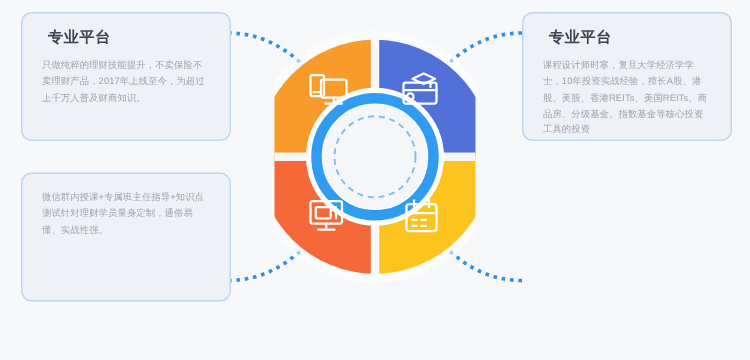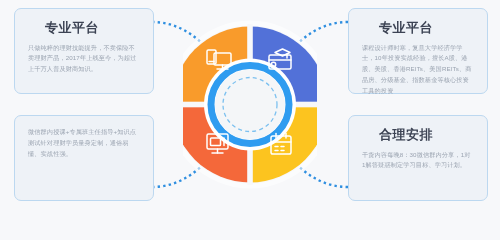--- a/index.html
+++ b/index.html
@@ -30,25 +30,25 @@
     border: 1px solid #bcd8f0;
     border-radius: 7px;
     padding: 11px 13px 10px 13px;
   }
   .panel-tl { left: 14px;  top: 8px;   width: 140px; height: 86px; }
   .panel-tr { left: 348px; top: 8px;   width: 140px; height: 86px; }
   .panel-bl { left: 14px;  top: 115px; width: 140px; height: 86px; }
   .panel-br { left: 348px; top: 115px; width: 140px; height: 86px; }
 
   .panel-title {
-    font-size: 13px;
+    font-size: 10px;
     font-weight: bold;
     color: #3c4354;
     line-height: 1.2;
-    margin: 0 0 7px 17px;
+    margin: 0 0 7px 4px;
     letter-spacing: 0.5px;
   }
   .panel-body {
     font-size: 6.2px;
     color: #9aa3b0;
     line-height: 1.75;
     margin: 0;
     letter-spacing: 0.1px;
     word-break: break-all;
   }
@@ -173,18 +173,14 @@
 
   <div class="panel panel-tr">
     <h3 class="panel-title">专业平台</h3>
     <p class="panel-body">课程设计师时寒，复旦大学经济学学士，10年投资实战经验，擅长A股、港股、美股、香港REITs、美国REITs、商品房、分级基金、指数基金等核心投资工具的投资</p>
   </div>
 
   <div class="panel panel-bl">
     <p class="panel-body">微信群内授课+专属班主任指导+知识点测试针对理财学员量身定制，通俗易懂、实战性强。</p>
   </div>
 
-  <div class="panel panel-br">
-    <h3 class="panel-title">合理安排</h3>
-    <p class="panel-body">干货内容每晚8：30微信群内分享，1对1解答疑惑制定学习目标、学习计划。</p>
-  </div>
 
 </div>
 
 </body></html>

